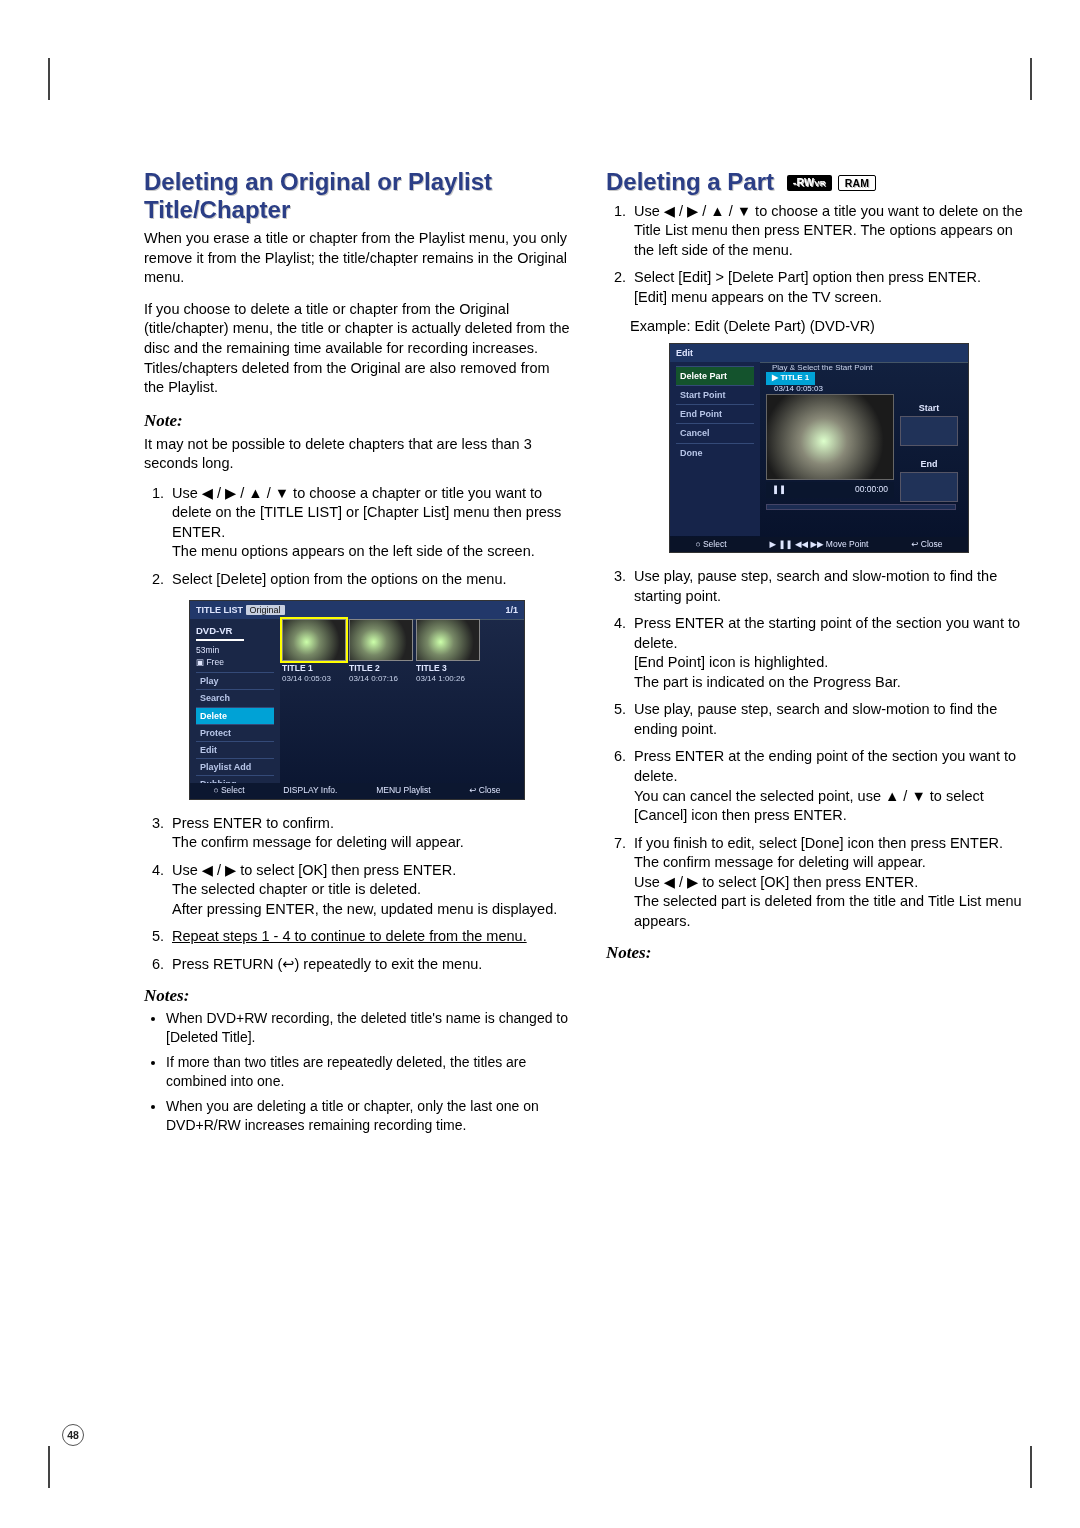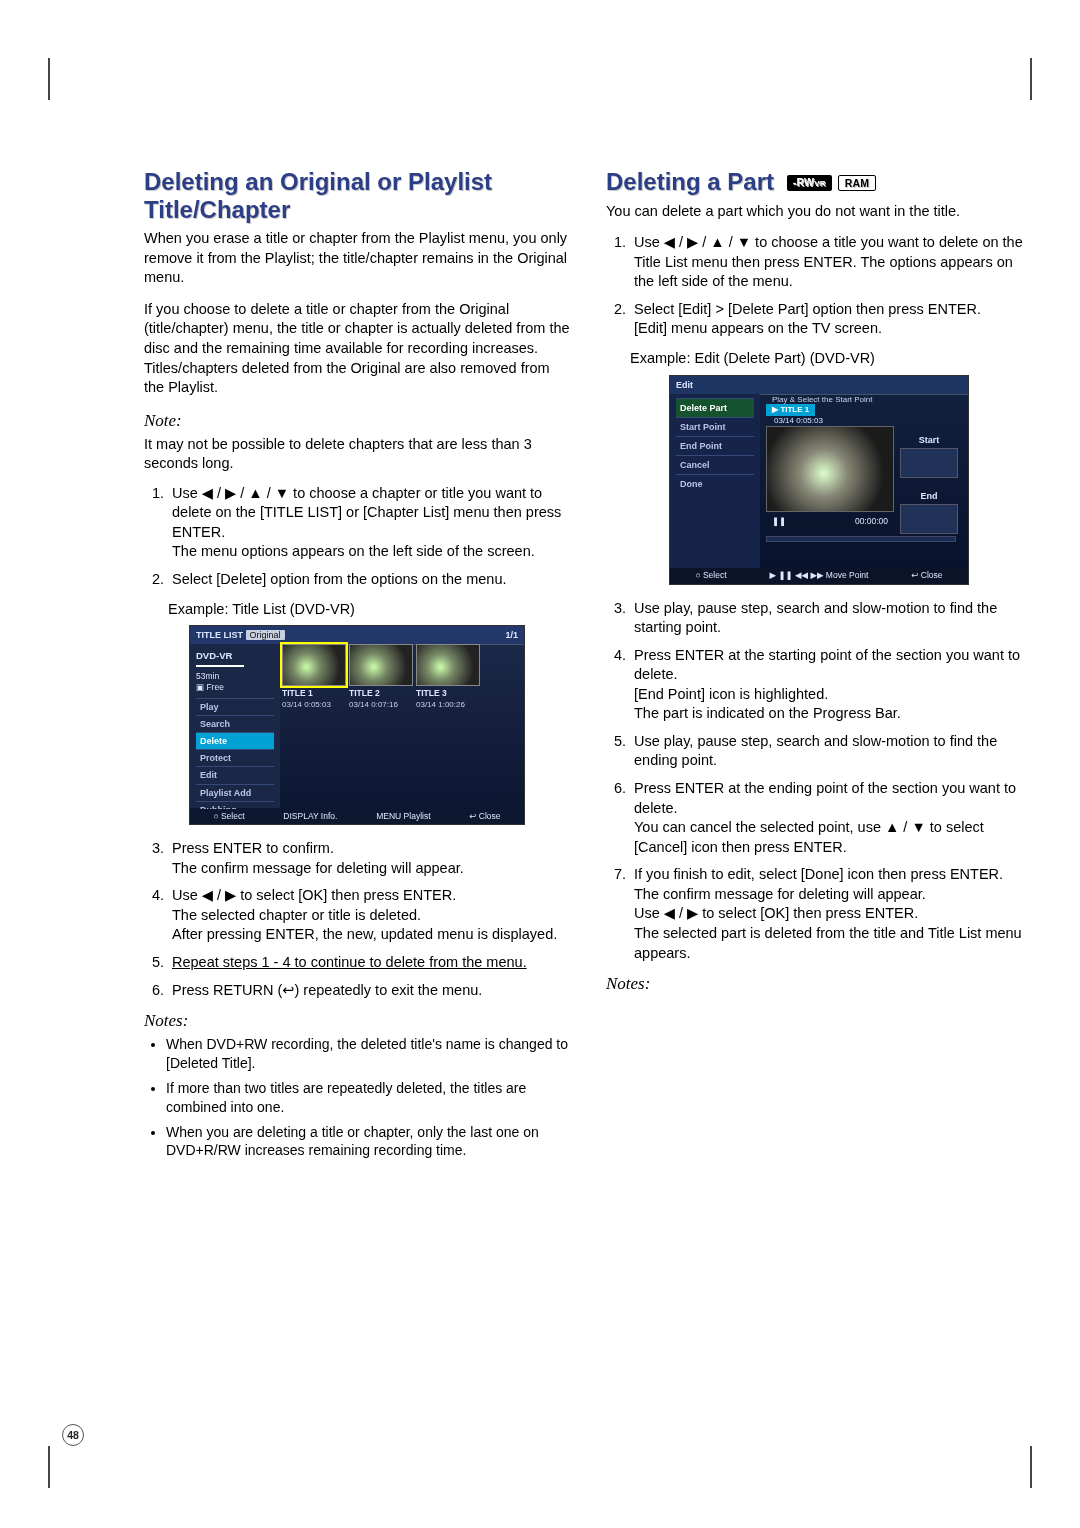--- a/index.html
+++ b/index.html
@@ -16,21 +16,21 @@
   .content { position:absolute; left: 144px; right: 48px; top: 168px; bottom: 100px; display:flex; gap: 36px; justify-content: center; }
   .col { width: 50%; }
   h2.sec-title { font-family: Arial, Helvetica, sans-serif; font-weight: bold; font-size: 24px; color: #2b3e86; text-shadow: 1px 1px 0 #c7c7c7; line-height: 1.15; margin-bottom: 6px; }
   h2.sec-title .inline-badges { display:inline-flex; gap:6px; vertical-align: 4px; margin-left: 6px;}
   .badge { display:inline-block; font-size: 10.5px; font-weight:bold; padding: 1px 6px; border-radius: 2px; letter-spacing: 0.2px;}
   .badge-dark { background:#000; color:#fff; }
   .badge-dark sub { font-size: 8px; vertical-align: baseline; }
   .badge-light { background:#fff; color:#000; border:1.5px solid #000; }
   p, li { font-size: 14.5px; color:#000; }
   p { margin-bottom: 12px; }
-  .note-h { font-family: Georgia, 'Times New Roman', serif; font-weight: normal; font-style: italic; font-size: 17px; margin-bottom: 2px; margin-top: 4px;}
+  .note-h { font-family: Georgia, 'Times New Roman', serif; font-weight: bold; font-style: italic; font-size: 17px; margin-bottom: 2px; margin-top: 4px;}
   .note-p { margin-bottom: 10px; font-size: 14.5px;}
   ol { list-style: decimal; padding-left: 24px; margin-bottom: 10px; }
   ol > li { margin-bottom: 8px; padding-left: 4px;}
   ul.bullets { list-style: disc; padding-left: 22px; }
   ul.bullets > li { margin-bottom: 6px; font-size: 14px;}
   .example-label { margin-left: 24px; margin-bottom: 6px; font-size: 14.5px;}
   .screenshot { margin: 6px auto 14px auto; display:block; }
   .shot1 { width: 336px; height: 200px; background: linear-gradient(#1d2a4a,#0a1530); border: 1px solid #333; position: relative; font-size: 9px; color:#dfe6ff;}
   .shot1 .topbar { background:#22386a; padding:3px 6px; font-weight:bold; display:flex; justify-content:space-between; border-bottom:1px solid #456;}
   .shot1 .topbar .orig { background:#c8cfe0; color:#111; padding:0 4px; border-radius:1px; font-weight:normal;}
@@ -84,21 +84,20 @@
 
       <div class="note-h">Note:</div>
       <p class="note-p">It may not be possible to delete chapters that are less than 3 seconds long.</p>
 
       <ol id="left-steps-a">
           <li style="white-space: pre-line;">Use ◀ / ▶ / ▲ / ▼ to choose a chapter or title you want to delete on the [TITLE LIST] or [Chapter List] menu then press ENTER.
 The menu options appears on the left side of the screen.</li>
           <li style="white-space: pre-line;">Select [Delete] option from the options on the menu.</li>
         </ol>
 
-      <p class="example-label">Example: Title List (DVD-VR)</p>
 
       <div class="screenshot shot1">
         <div class="topbar">
           <span><span>TITLE LIST</span>&nbsp;<span class="orig">Original</span></span>
           <span>1/1</span>
         </div>
         <div class="leftpane">
           <div class="lbl">DVD-VR</div>
           <div class="under"></div>
           <div class="free"><span>53min</span><br>▣ <span>Free</span></div>
@@ -156,21 +155,20 @@
     </div>
 
     <div class="col">
       <h2 class="sec-title">
         <span>Deleting a Part</span>
         <span class="inline-badges">
           <span class="badge badge-dark">-RW<sub>VR</sub></span>
           <span class="badge badge-light">RAM</span>
         </span>
       </h2>
-      <p>You can delete a part which you do not want in the title.</p>
 
       <ol id="right-steps-a">
           <li style="white-space: pre-line;">Use ◀ / ▶ / ▲ / ▼ to choose a title you want to delete on the Title List menu then press ENTER. The options appears on the left side of the menu.</li>
           <li style="white-space: pre-line;">Select [Edit] &gt; [Delete Part] option then press ENTER.
 [Edit] menu appears on the TV screen.</li>
         </ol>
 
       <p class="example-label" style="margin-left:24px;">Example: Edit (Delete Part) (DVD-VR)</p>
 
       <div class="screenshot shot2">

